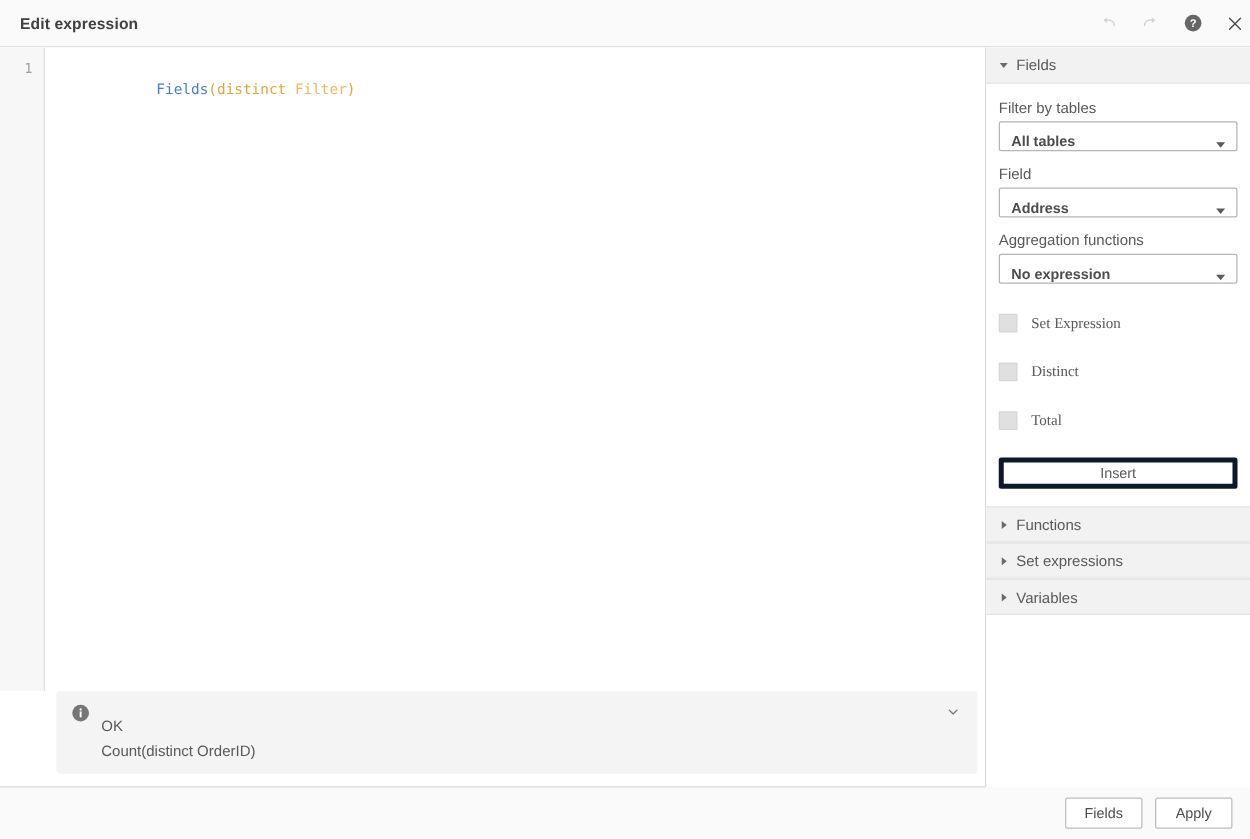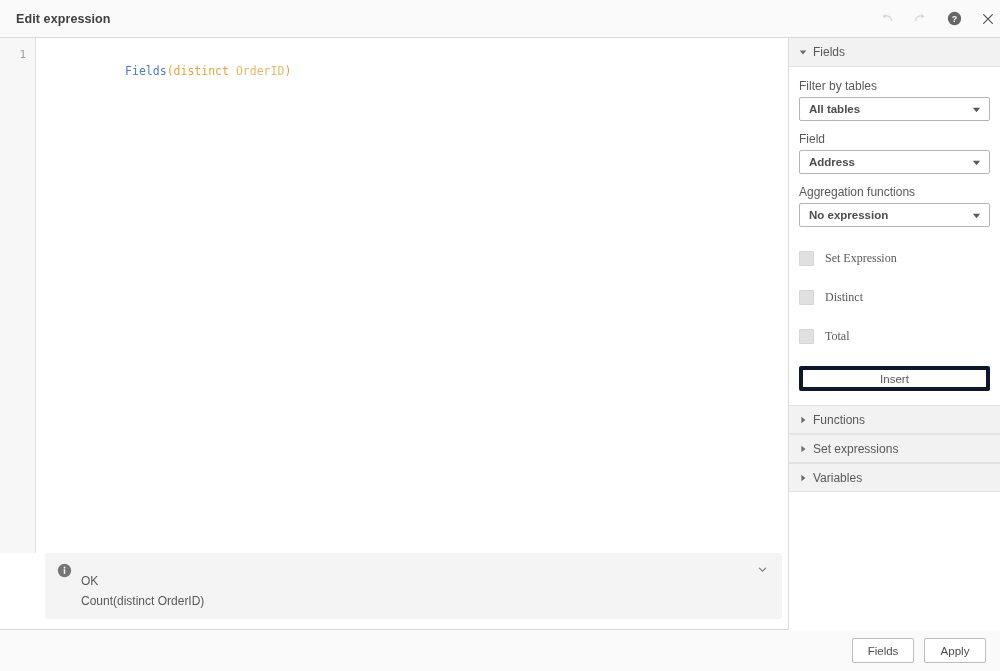--- a/index.html
+++ b/index.html
@@ -203,21 +203,21 @@
     margin-top: 11px;
   }
   .field-label:first-child { margin-top: 0; }
 
   .select-box {
     height: 24px;
     border: 1px solid #b5b5b5;
     border-radius: 2px;
     background: #ffffff;
     display: flex;
-    align-items: center;
+    align-items: flex-end;
     padding: 0 7px 0 9px;
     cursor: pointer;
   }
   .select-value {
     flex: 1;
     font-size: 11.5px;
     font-weight: bold;
     color: #4d4d4d;
   }
   .select-arrow {
@@ -331,21 +331,21 @@
   <div class="dialog-body">
 
     <div class="editor-wrap">
 
       <div class="editor-area">
         <div class="gutter">
           <div class="gutter-num">1</div>
         </div>
         <div class="code-area">
           <div class="code-line">
-            <span class="tok-func">Fields</span><span class="tok-kw">(</span><span class="tok-kw">distinct</span><span class="tok-plain"> </span><span class="tok-field">OrderID</span><span class="tok-kw">)</span>
+            <span class="tok-func">Fields</span><span class="tok-kw">(</span><span class="tok-kw">distinct</span><span class="tok-plain"> </span><span class="tok-field">Filter</span><span class="tok-kw">)</span>
           </div>
         </div>
       </div>
 
       <div class="status-bar">
         <div class="status-icon">
           <svg width="15" height="15" viewBox="0 0 16 16">
             <circle cx="8" cy="8" r="7.1" fill="#767676"></circle>
             <rect x="7.2" y="6.6" width="1.6" height="5" fill="#ffffff"></rect>
             <rect x="7.2" y="3.9" width="1.6" height="1.9" fill="#ffffff"></rect>

